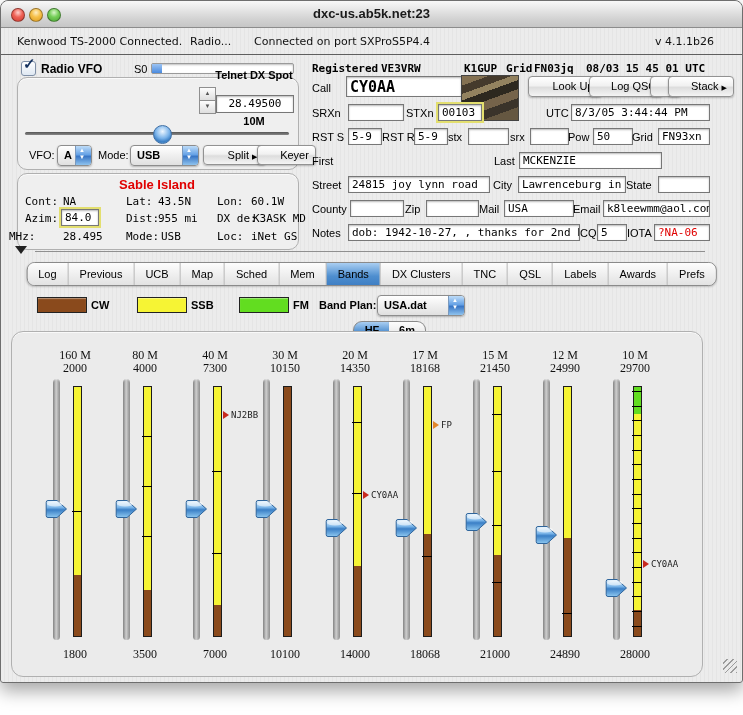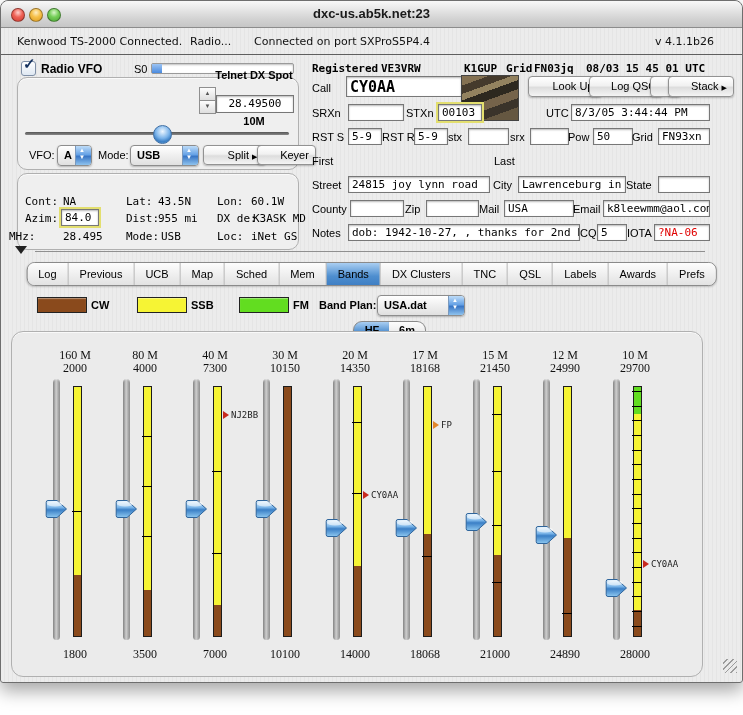--- a/index.html
+++ b/index.html
@@ -155,20 +155,21 @@
   </div>
   <div class="btn" style="left:202px;top:144px;width:45px;height:18px;line-height:18px">
     <span>Split</span>
     <span style="font-size:7px">▶</span>
   </div>
   <div class="btn" style="left:256px;top:144px;width:41px;height:18px;line-height:18px">
     <span>Keyer</span>
   </div>
 
   <div class="panel" style="left:16px;top:172px;width:280px;height:75px"></div>
+  <span class="blbl redtext" style="left:16px;top:176px;width:280px;text-align:center;font-size:13px">Sable Island</span>
   <span class="lbl mono" style="left:24px;top:194px">Cont:</span>
   <span class="lbl mono" style="left:62px;top:194px">NA</span>
   <span class="lbl mono" style="left:125px;top:194px">Lat:</span>
   <span class="lbl mono" style="left:157px;top:194px">43.5N</span>
   <span class="lbl mono" style="left:216px;top:194px">Lon:</span>
   <span class="lbl mono" style="left:250px;top:194px">60.1W</span>
   <span class="lbl mono" style="left:24px;top:211px">Azim:</span>
   <div class="field focus" style="left:60px;top:208px;width:30px;height:14px">84.0</div>
   <span class="lbl mono" style="left:125px;top:211px">Dist:</span>
   <span class="lbl mono" style="left:157px;top:211px">955 mi</span>
@@ -220,20 +221,21 @@
   <div class="field" style="left:467px;top:127px;width:33px;height:14px"></div>
   <span class="lbl" style="left:509px;top:130px">srx</span>
   <div class="field" style="left:529px;top:127px;width:31px;height:14px"></div>
   <span class="lbl" style="left:567px;top:130px">Pow</span>
   <div class="field" style="left:592px;top:127px;width:32px;height:14px">50</div>
   <span class="lbl" style="left:631px;top:130px">Grid</span>
   <div class="field" style="left:657px;top:127px;width:44px;height:14px">FN93xn</div>
 
   <span class="lbl" style="left:311px;top:154px">First</span>
   <span class="lbl" style="left:493px;top:154px">Last</span>
+  <div class="field" style="left:518px;top:151px;width:135px;height:14px">MCKENZIE</div>
 
   <span class="lbl" style="left:311px;top:178px">Street</span>
   <div class="field" style="left:347px;top:175px;width:134px;height:14px">24815 joy lynn road</div>
   <span class="lbl" style="left:492px;top:178px">City</span>
   <div class="field" style="left:517px;top:175px;width:100px;height:14px">Lawrenceburg in</div>
   <span class="lbl" style="left:625px;top:178px">State</span>
   <div class="field" style="left:657px;top:175px;width:44px;height:14px"></div>
 
   <span class="lbl" style="left:311px;top:202px">County</span>
   <div class="field" style="left:349px;top:199px;width:46px;height:14px"></div>

